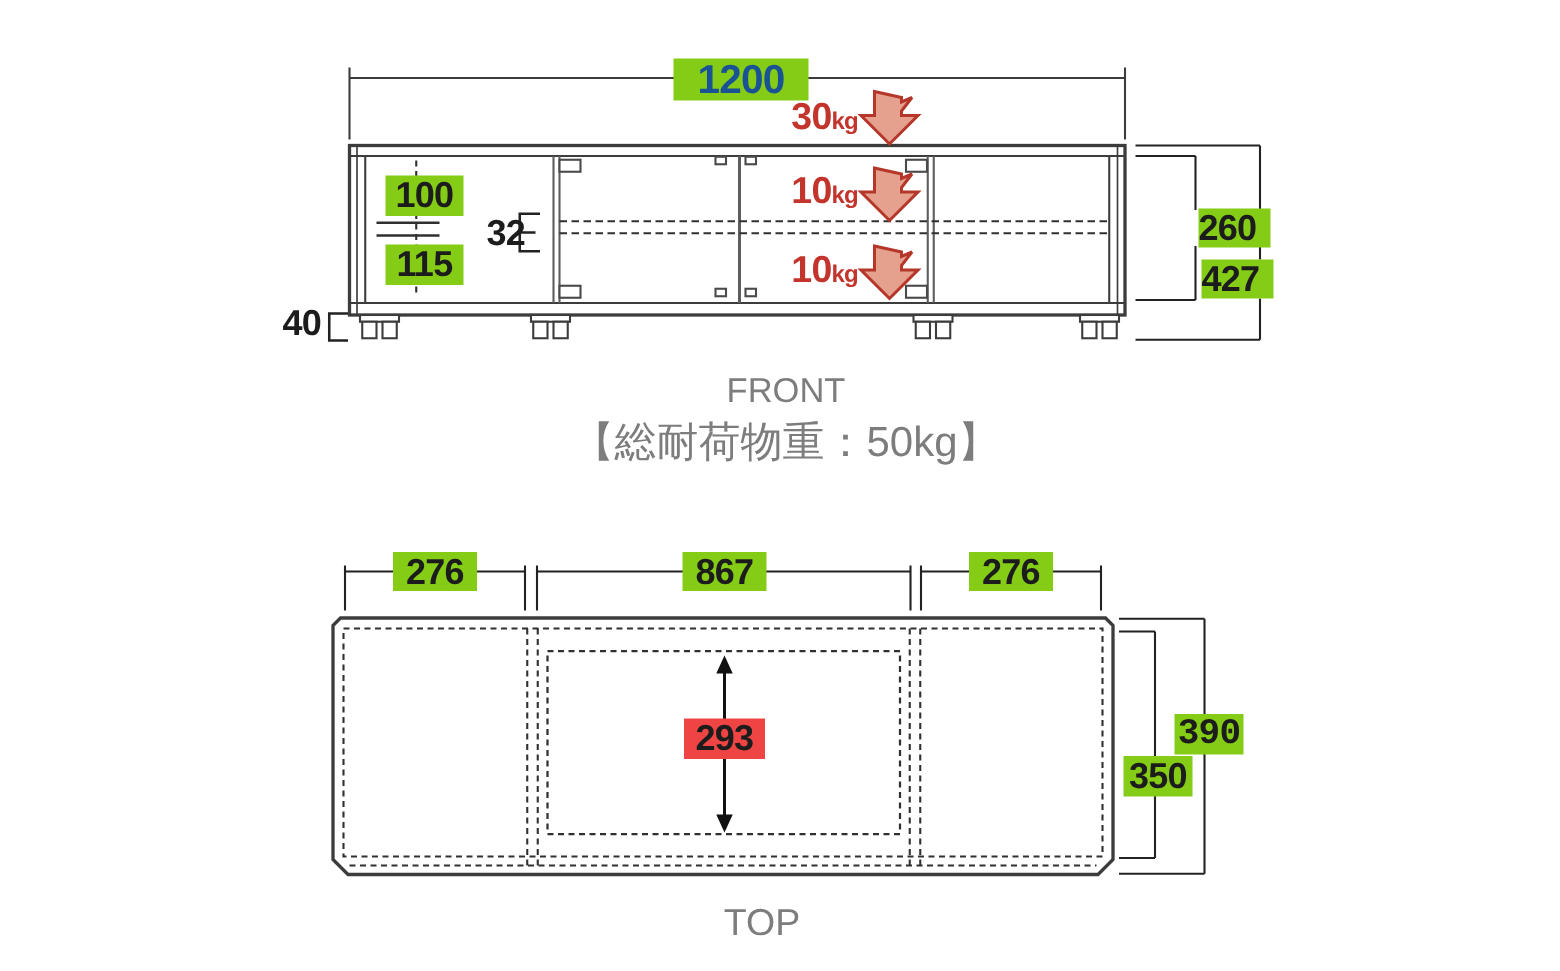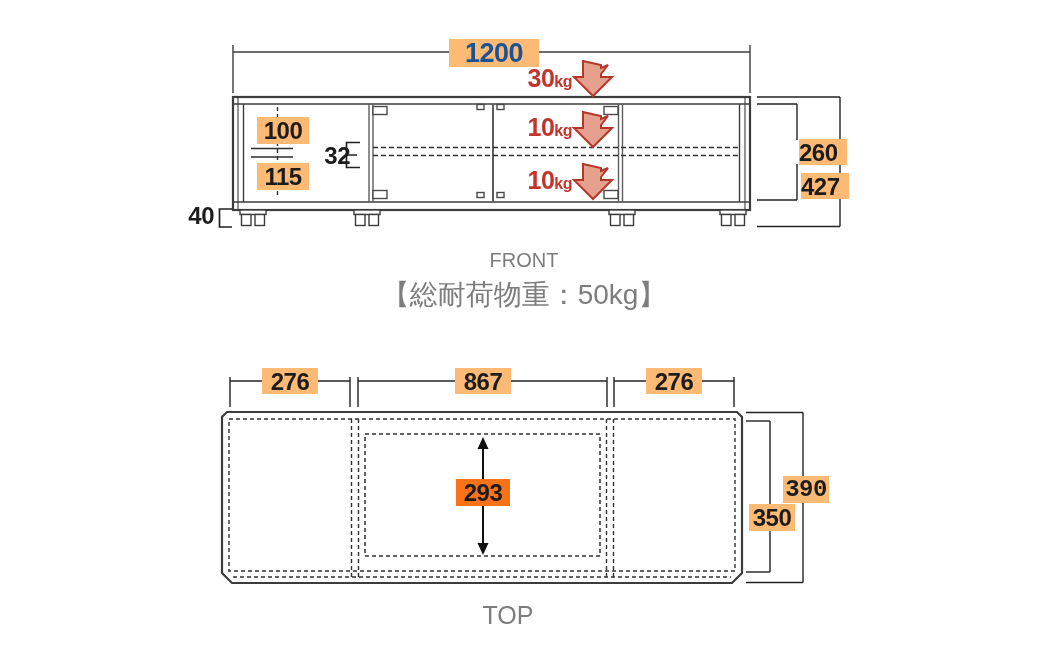--- a/index.html
+++ b/index.html
@@ -5,28 +5,28 @@
   html,body{margin:0;padding:0;background:#fff;}
   #canvas{
     position:relative;width:1040px;height:647px;background:#ffffff;
     font-family:"Liberation Sans",sans-serif;overflow:hidden;
   }
   #linework{position:absolute;left:0;top:0;width:1040px;height:647px;}
   .lbl{
     position:absolute;font-weight:bold;color:#1c1c1c;font-size:24px;
     line-height:27px;text-align:center;letter-spacing:-0.5px;
   }
-  .lbl.white-bg{background:#fdba74;}
+  .lbl.white-bg{background:#84cc16;}
   .lbl.blue{color:#1a5296;font-size:27px;line-height:28px;}
   .lbl.red{color:#c2342c;text-align:right;}
   .lbl.red .unit{font-size:16px;}
   .lbl.gray{color:#7d7d7d;font-weight:normal;letter-spacing:0;}
   .lbl.left-align{text-align:left;}
   .lbl.right-align{text-align:right;}
-  .lbl.gray-bg{background:#f97316;}
+  .lbl.gray-bg{background:#ef4444;}
 </style>
 </head>
 <body>
 
 <div id="canvas">
 
   <svg id="linework" viewBox="0 0 1040 647" xmlns="http://www.w3.org/2000/svg">
 
     <g stroke="#3c3c3c" fill="none" stroke-width="1.4">
 
@@ -184,21 +184,21 @@
     <span>10</span><span class="unit">kg</span>
   </div>
 
   <div class="lbl white-bg" style="left:257px;top:117px;width:52px;height:27px;">100</div>
   <div class="lbl white-bg" style="left:257px;top:163px;width:52px;height:27px;">115</div>
   <div class="lbl right-align" style="left:304px;top:142px;width:46px;height:26px;">32</div>
   <div class="lbl right-align" style="left:170px;top:202px;width:44px;height:26px;">40</div>
   <div class="lbl left-align white-bg" style="left:799px;top:139px;width:48px;height:26px;">260</div>
   <div class="lbl left-align white-bg" style="left:801px;top:173px;width:48px;height:26px;">427</div>
 
-  <div class="lbl gray" style="left:414px;top:247px;width:220px;height:28px;font-size:20px;">FRONT</div>
+  <div class="lbl gray" style="left:414px;top:247px;width:220px;height:28px;font-size:23px;">FRONT</div>
   <div class="lbl gray" style="left:324px;top:281px;width:400px;height:28px;font-size:28px;">【総耐荷物重：50kg】</div>
 
   <div class="lbl white-bg" style="left:262px;top:368px;width:56px;height:26px;">276</div>
   <div class="lbl white-bg" style="left:455px;top:368px;width:56px;height:26px;">867</div>
   <div class="lbl white-bg" style="left:646px;top:368px;width:56px;height:26px;">276</div>
 
   <div class="lbl gray-bg" style="left:456px;top:479px;width:54px;height:27px;">293</div>
 
   <div class="lbl white-bg" style="left:783px;top:476px;width:46px;height:27px;font-family:Liberation Mono, monospace;">390</div>
   <div class="lbl white-bg" style="left:749px;top:504px;width:46px;height:27px;">350</div>

